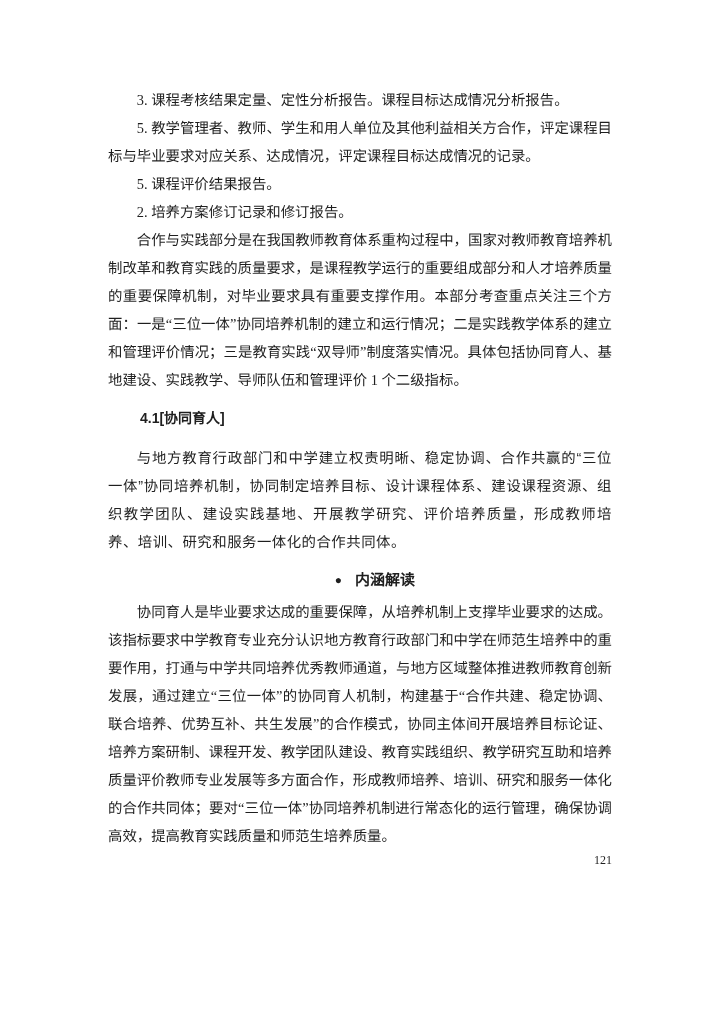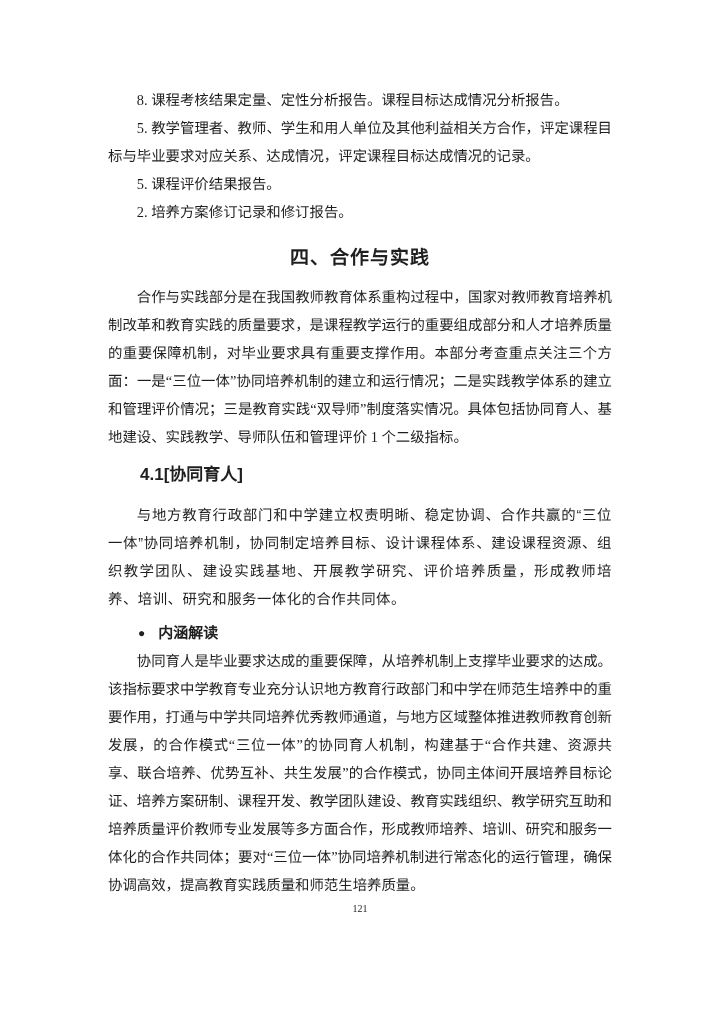--- a/index.html
+++ b/index.html
@@ -37,68 +37,68 @@
     font-size: 19px;
     line-height: 30px;
     text-align: center;
     letter-spacing: 1px;
   }
   .subsection-heading {
     margin: 9px 0 11px 0;
     padding-left: 32px;
     font-family: "Liberation Sans", "DejaVu Sans", sans-serif;
     font-weight: bold;
-    font-size: 17px;
+    font-size: 14px;
     line-height: 30px;
   }
   p.bold-para {
     font-family: "Liberation Sans", "DejaVu Sans", sans-serif;
     font-weight: normal;
     letter-spacing: 0.5px;
   }
   .bullet-line {
     margin: 6px 0 0 0;
     padding-left: 30px;
     font-family: "Liberation Sans", "DejaVu Sans", sans-serif;
     font-weight: bold;
     font-size: 15px;
-    line-height: 28px;
+    line-height: 36px;
+    text-align: center;
   }
   .bullet-line .bullet-glyph {
     font-size: 12px;
     margin-right: 13px;
     vertical-align: 1px;
   }
   .page-number {
     margin: 2px 0 0 0;
-    font-size: 10px;
+    font-size: 12px;
     line-height: 16px;
-    text-align: center;
+    text-align: right;
     font-family: "Liberation Serif", "DejaVu Serif", serif;
   }
 </style>
 </head>
 <body>
 
 <div class="page">
   <div class="content">
 
-    <p class="body-line">8. 课程考核结果定量、定性分析报告。课程目标达成情况分析报告。</p>
+    <p class="body-line">3. 课程考核结果定量、定性分析报告。课程目标达成情况分析报告。</p>
     <p class="body-line">5. 教学管理者、教师、学生和用人单位及其他利益相关方合作，评定课程目标与毕业要求对应关系、达成情况，评定课程目标达成情况的记录。</p>
     <p class="body-line">5. 课程评价结果报告。</p>
     <p class="body-line">2. 培养方案修订记录和修订报告。</p>
 
-    <h2 class="section-heading">四、合作与实践</h2>
 
     <p class="body-line">合作与实践部分是在我国教师教育体系重构过程中，国家对教师教育培养机制改革和教育实践的质量要求，是课程教学运行的重要组成部分和人才培养质量的重要保障机制，对毕业要求具有重要支撑作用。本部分考查重点关注三个方面：一是“三位一体”协同培养机制的建立和运行情况；二是实践教学体系的建立和管理评价情况；三是教育实践“双导师”制度落实情况。具体包括协同育人、基地建设、实践教学、导师队伍和管理评价 1 个二级指标。</p>
 
     <h3 class="subsection-heading">4.1[协同育人]</h3>
 
     <p class="body-line bold-para">与地方教育行政部门和中学建立权责明晰、稳定协调、合作共赢的“三位一体”协同培养机制，协同制定培养目标、设计课程体系、建设课程资源、组织教学团队、建设实践基地、开展教学研究、评价培养质量，形成教师培养、培训、研究和服务一体化的合作共同体。</p>
 
     <p class="bullet-line"><span class="bullet-glyph">●</span><span>内涵解读</span></p>
 
-    <p class="body-line">协同育人是毕业要求达成的重要保障，从培养机制上支撑毕业要求的达成。该指标要求中学教育专业充分认识地方教育行政部门和中学在师范生培养中的重要作用，打通与中学共同培养优秀教师通道，与地方区域整体推进教师教育创新发展，的合作模式“三位一体”的协同育人机制，构建基于“合作共建、资源共享、联合培养、优势互补、共生发展”的合作模式，协同主体间开展培养目标论证、培养方案研制、课程开发、教学团队建设、教育实践组织、教学研究互助和培养质量评价教师专业发展等多方面合作，形成教师培养、培训、研究和服务一体化的合作共同体；要对“三位一体”协同培养机制进行常态化的运行管理，确保协调高效，提高教育实践质量和师范生培养质量。</p>
+    <p class="body-line">协同育人是毕业要求达成的重要保障，从培养机制上支撑毕业要求的达成。该指标要求中学教育专业充分认识地方教育行政部门和中学在师范生培养中的重要作用，打通与中学共同培养优秀教师通道，与地方区域整体推进教师教育创新发展，通过建立“三位一体”的协同育人机制，构建基于“合作共建、稳定协调、联合培养、优势互补、共生发展”的合作模式，协同主体间开展培养目标论证、培养方案研制、课程开发、教学团队建设、教育实践组织、教学研究互助和培养质量评价教师专业发展等多方面合作，形成教师培养、培训、研究和服务一体化的合作共同体；要对“三位一体”协同培养机制进行常态化的运行管理，确保协调高效，提高教育实践质量和师范生培养质量。</p>
 
     <p class="page-number">121</p>
 
   </div>
 </div>
 
 </body></html>

